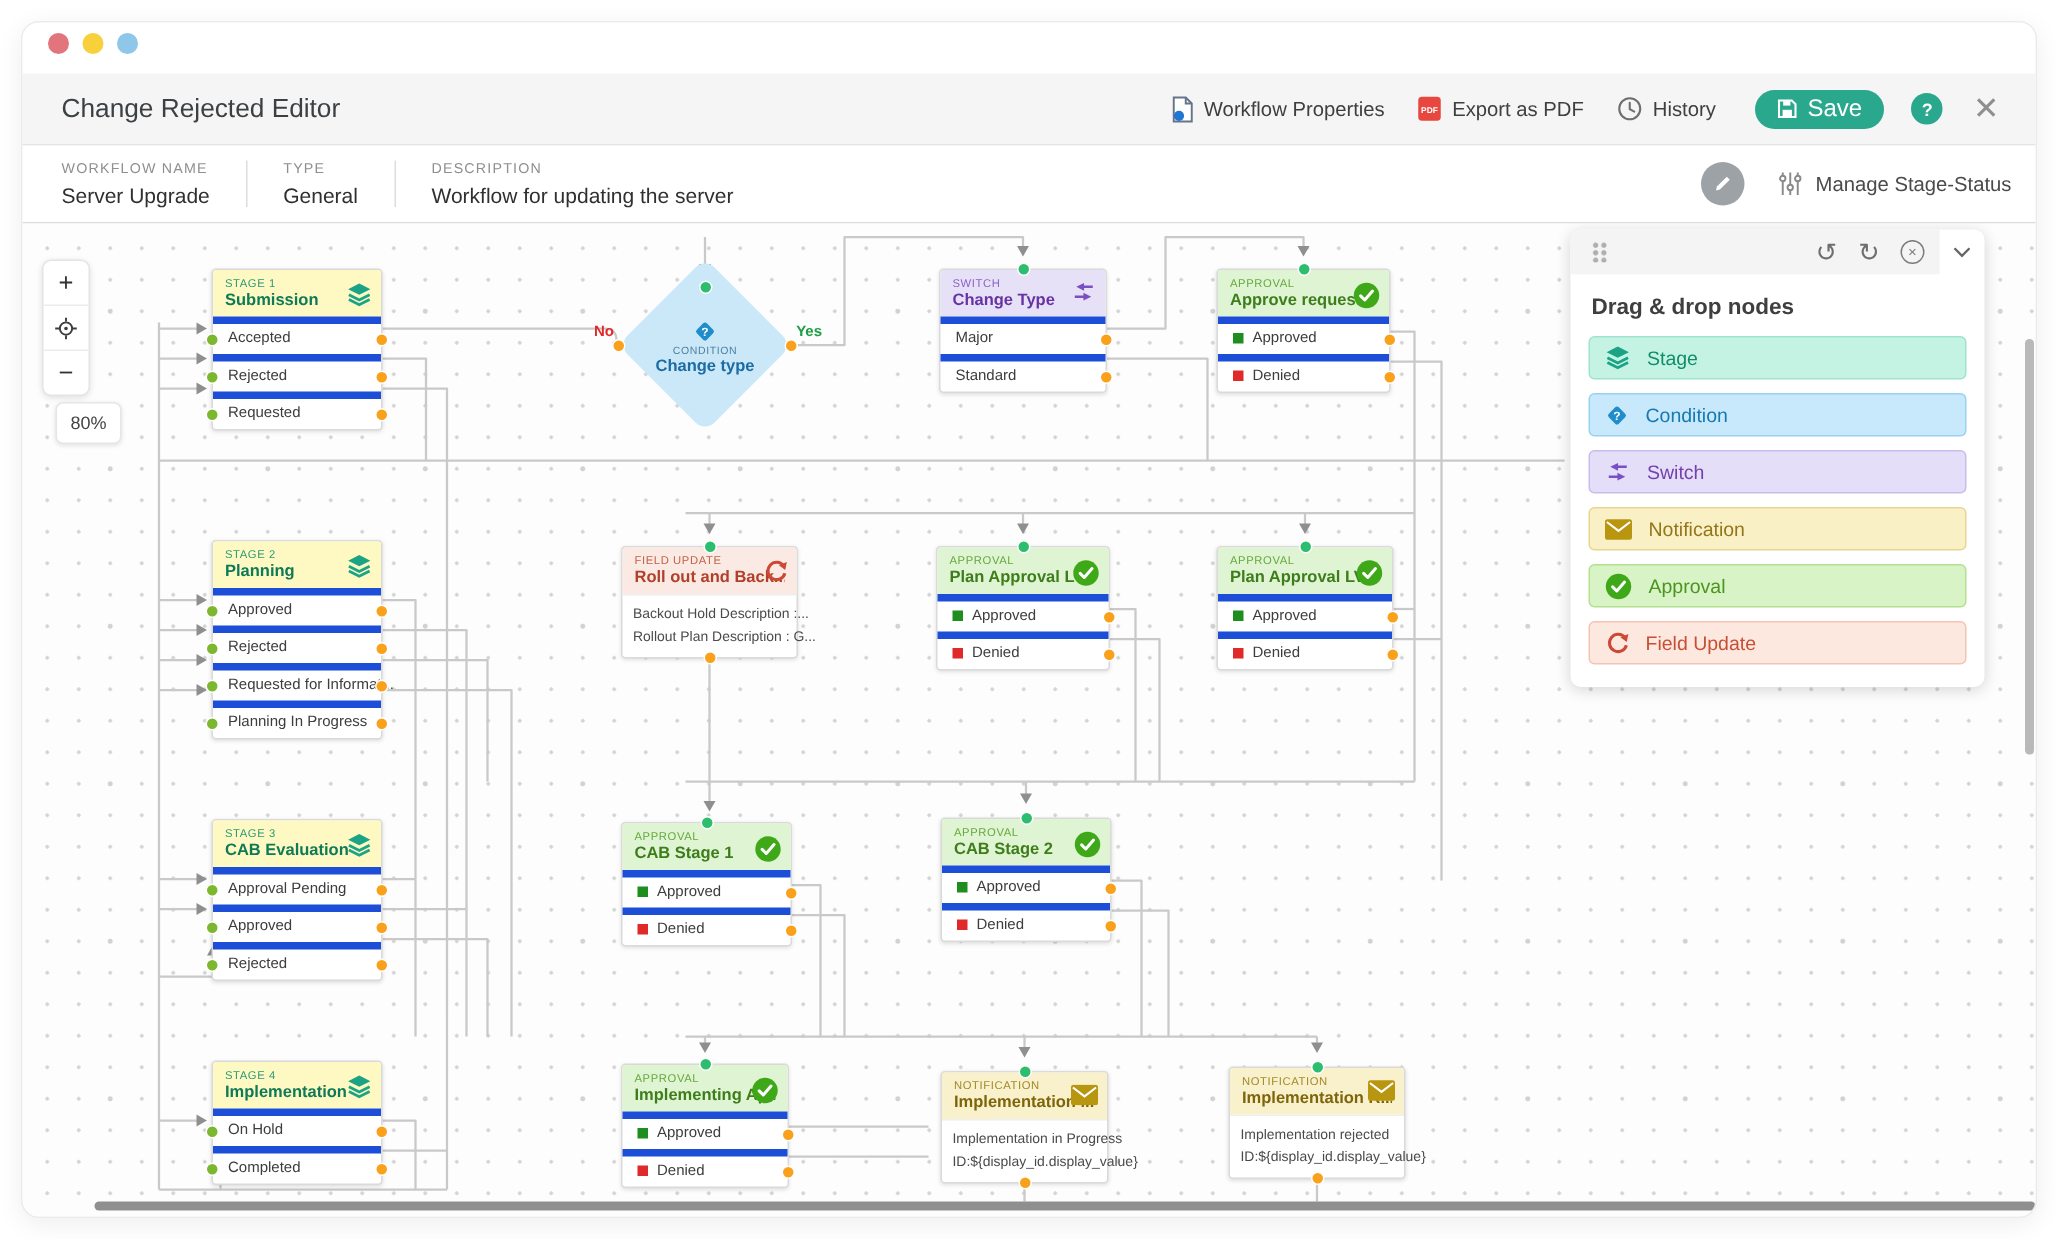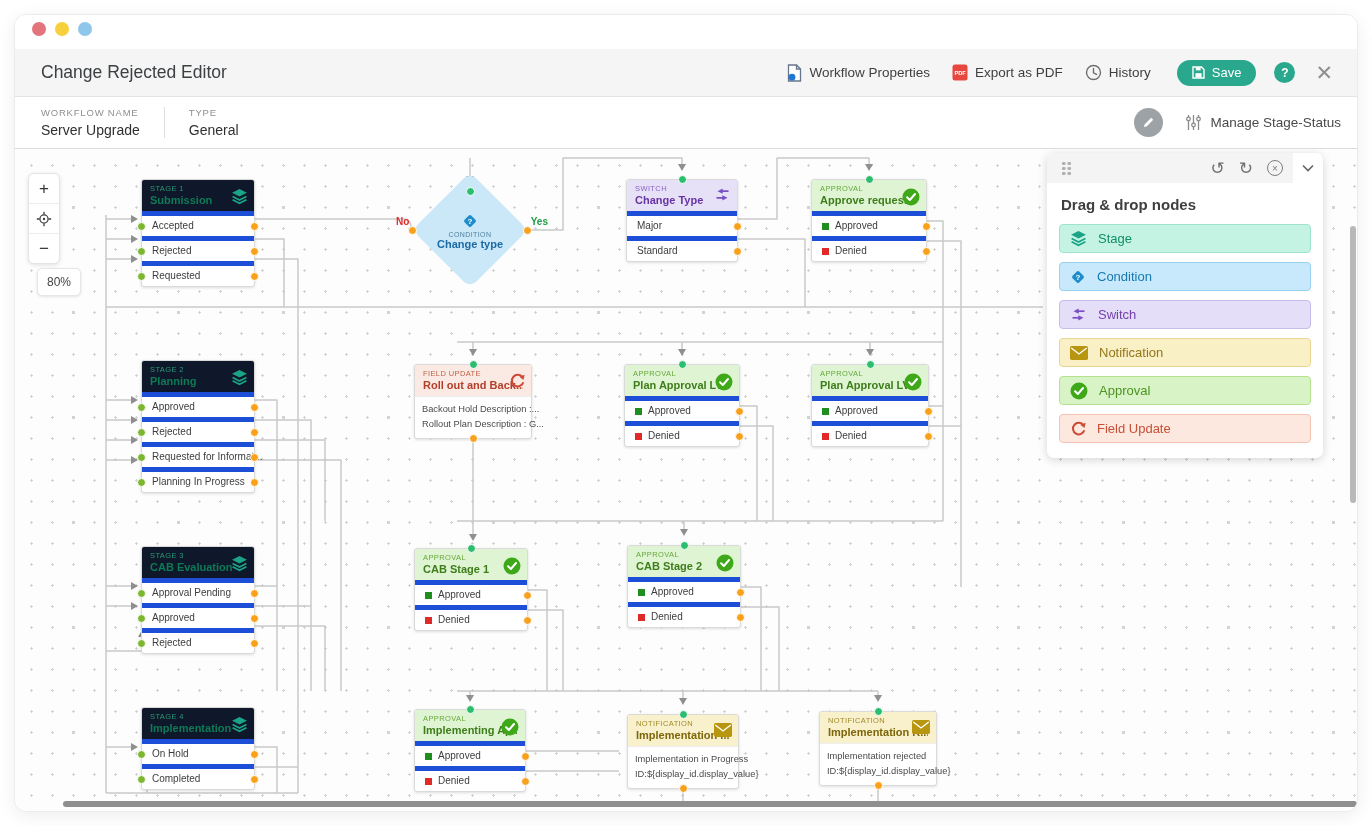--- a/index.html
+++ b/index.html
@@ -9,21 +9,21 @@
   
   .titlebar{position:absolute;left:0;top:0;right:0;height:34px;background:#fff;}
   .tl{position:absolute;top:7px;width:14px;height:14px;border-radius:50%;}
   
   .header{position:absolute;left:0;top:34px;right:0;height:48px;background:#f5f5f5;border-bottom:1px solid #e3e3e3;
           display:flex;align-items:center;box-sizing:border-box;padding:0 24px 0 26px;}
   .header .title{font-size:17.5px;color:#3c4043;}
   .header .spacer{flex:1;}
   .hact{display:flex;align-items:center;gap:7px;font-size:13.5px;color:#3f3f3f;margin-left:22px;cursor:pointer;}
   .savebtn{margin-left:26px;height:26px;padding:0 15px;border-radius:14px;background:#2aa88d;color:#fff;
-           display:flex;align-items:center;gap:7px;font-size:13px;}
+           display:flex;align-items:center;gap:7px;font-size:16px;}
   .helpbtn{margin-left:18px;width:21px;height:21px;border-radius:50%;background:#2aa88d;color:#fff;
            font-size:12px;font-weight:bold;display:flex;align-items:center;justify-content:center;}
   .closebtn{margin-left:20px;font-size:21px;color:#8f8f8f;line-height:1;}
   
   .subheader{position:absolute;left:0;top:82px;right:0;height:52px;background:#fff;border-bottom:1px solid #dcdcdc;
              display:flex;align-items:center;box-sizing:border-box;padding:0 16px 0 26px;}
   .field{padding:0 24px 0 0;}
   .field + .field{border-left:1px solid #ddd;padding-left:24px;}
   .flabel{font-size:9.5px;color:#8f8f8f;letter-spacing:.8px;margin-bottom:4px;}
   .fvalue{font-size:14px;color:#303030;}
@@ -44,21 +44,21 @@
   .nicon{position:absolute;right:6px;top:8px;line-height:0;}
   .nrow{height:20px;line-height:19px;padding:0 10px;border-top:5px solid #1d4ed8;position:relative;
         color:#3d3d3d;font-size:10px;white-space:nowrap;overflow:visible;}
   .nbody{padding:5px 7px 6px;border-top:1px solid #eee;font-size:9.3px;color:#4a4a4a;line-height:1.6;white-space:nowrap;}
   .sq{display:inline-block;width:7px;height:7px;margin-right:6px;position:relative;top:0.5px;}
   .dot{position:absolute;width:9px;height:9px;border-radius:50%;border:1.5px solid #fff;box-sizing:border-box;z-index:3;}
   .dotL{left:-5px;top:50%;margin-top:-4.5px;background:#7cb82f;}
   .dotR{right:-5px;top:50%;margin-top:-4.5px;background:#f9a11b;}
   .dotT{left:50%;top:-5px;margin-left:-4.5px;background:#2dbd6e;}
   .dotB{left:50%;bottom:-5px;margin-left:-4.5px;background:#f9a11b;}
-  .stage .nhead{background:#0f172a;} .stage .ntag{color:#2a9a76;} .stage .ntitle{color:#0e7a56;}
+  .stage .nhead{background:#fef9c3;} .stage .ntag{color:#2a9a76;} .stage .ntitle{color:#0e7a56;}
   .approval .nhead{background:#def4d2;} .approval .ntag{color:#68a83e;} .approval .ntitle{color:#3e7d1b;}
   .switch .nhead{background:#e7e1f7;} .switch .ntag{color:#8a63c4;} .switch .ntitle{color:#6733a3;}
   .notification .nhead{background:#f9f0cc;} .notification .ntag{color:#a08a2a;} .notification .ntitle{color:#7d660a;}
   .fieldupdate .nhead{background:#fbeae3;} .fieldupdate .ntag{color:#c06248;} .fieldupdate .ntitle{color:#b23f2b;}
   
   .cond{position:absolute;z-index:2;}
   .diamond{position:absolute;left:50%;top:50%;width:82px;height:82px;transform:translate(-50%,-50%) rotate(45deg);
            background:#cae8f8;border-radius:9px;}
   .cond-content{position:absolute;left:0;top:0;right:0;bottom:0;display:flex;flex-direction:column;
                 align-items:center;justify-content:center;z-index:2;padding-top:2px;}
@@ -159,20 +159,24 @@
     </div>
 
     <div class="subheader">
       <div class="field">
         <div class="flabel">WORKFLOW NAME</div>
         <div class="fvalue">Server Upgrade</div>
       </div>
       <div class="field">
         <div class="flabel">TYPE</div>
         <div class="fvalue">General</div>
+      </div>
+      <div class="field">
+        <div class="flabel">DESCRIPTION</div>
+        <div class="fvalue">Workflow for updating the server</div>
       </div>
       <div class="sub-spacer"></div>
       <div class="pencilbtn">
         <span class="icon-wrap">
           <svg width="13" height="13" viewBox="0 0 13 13">
               <path d="M2 11 L2.6 8.4 L9.2 1.8 L11.2 3.8 L4.6 10.4 Z" fill="#fff"></path>
             </svg>
         </span>
       </div>
       <div class="manage">

